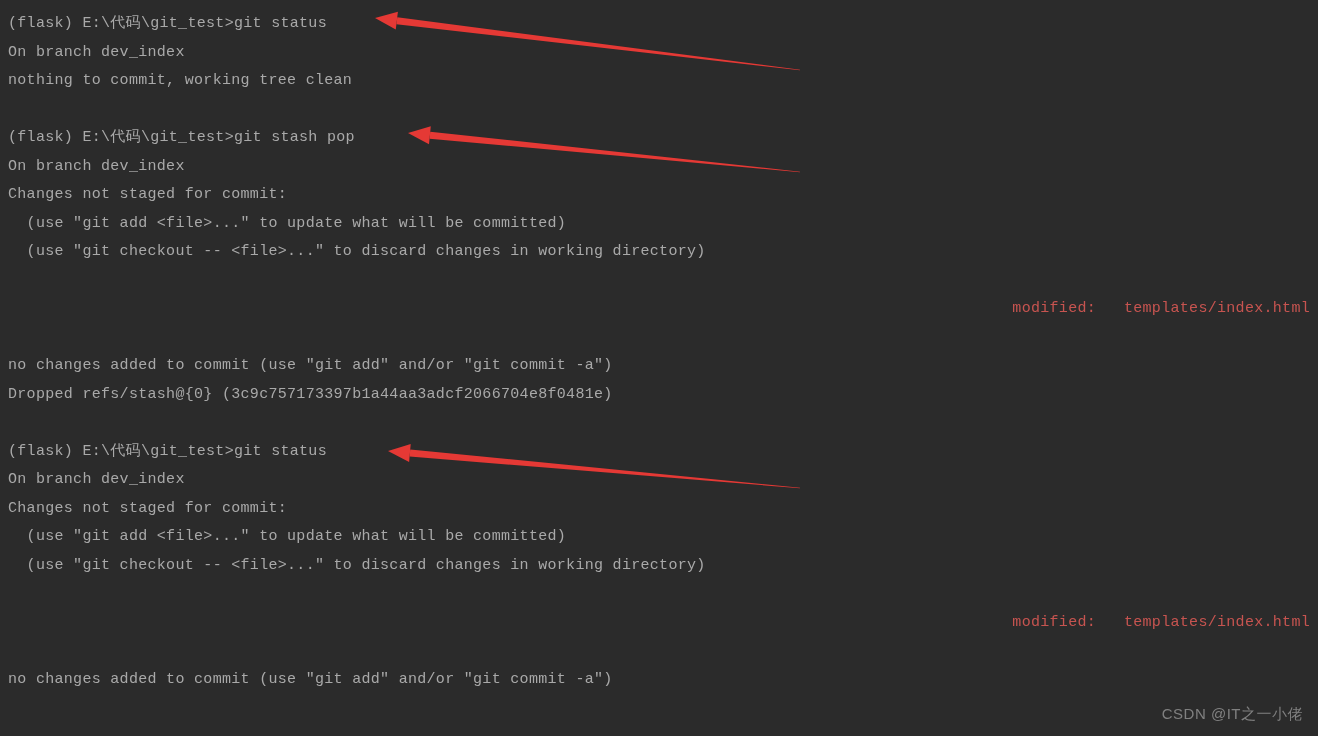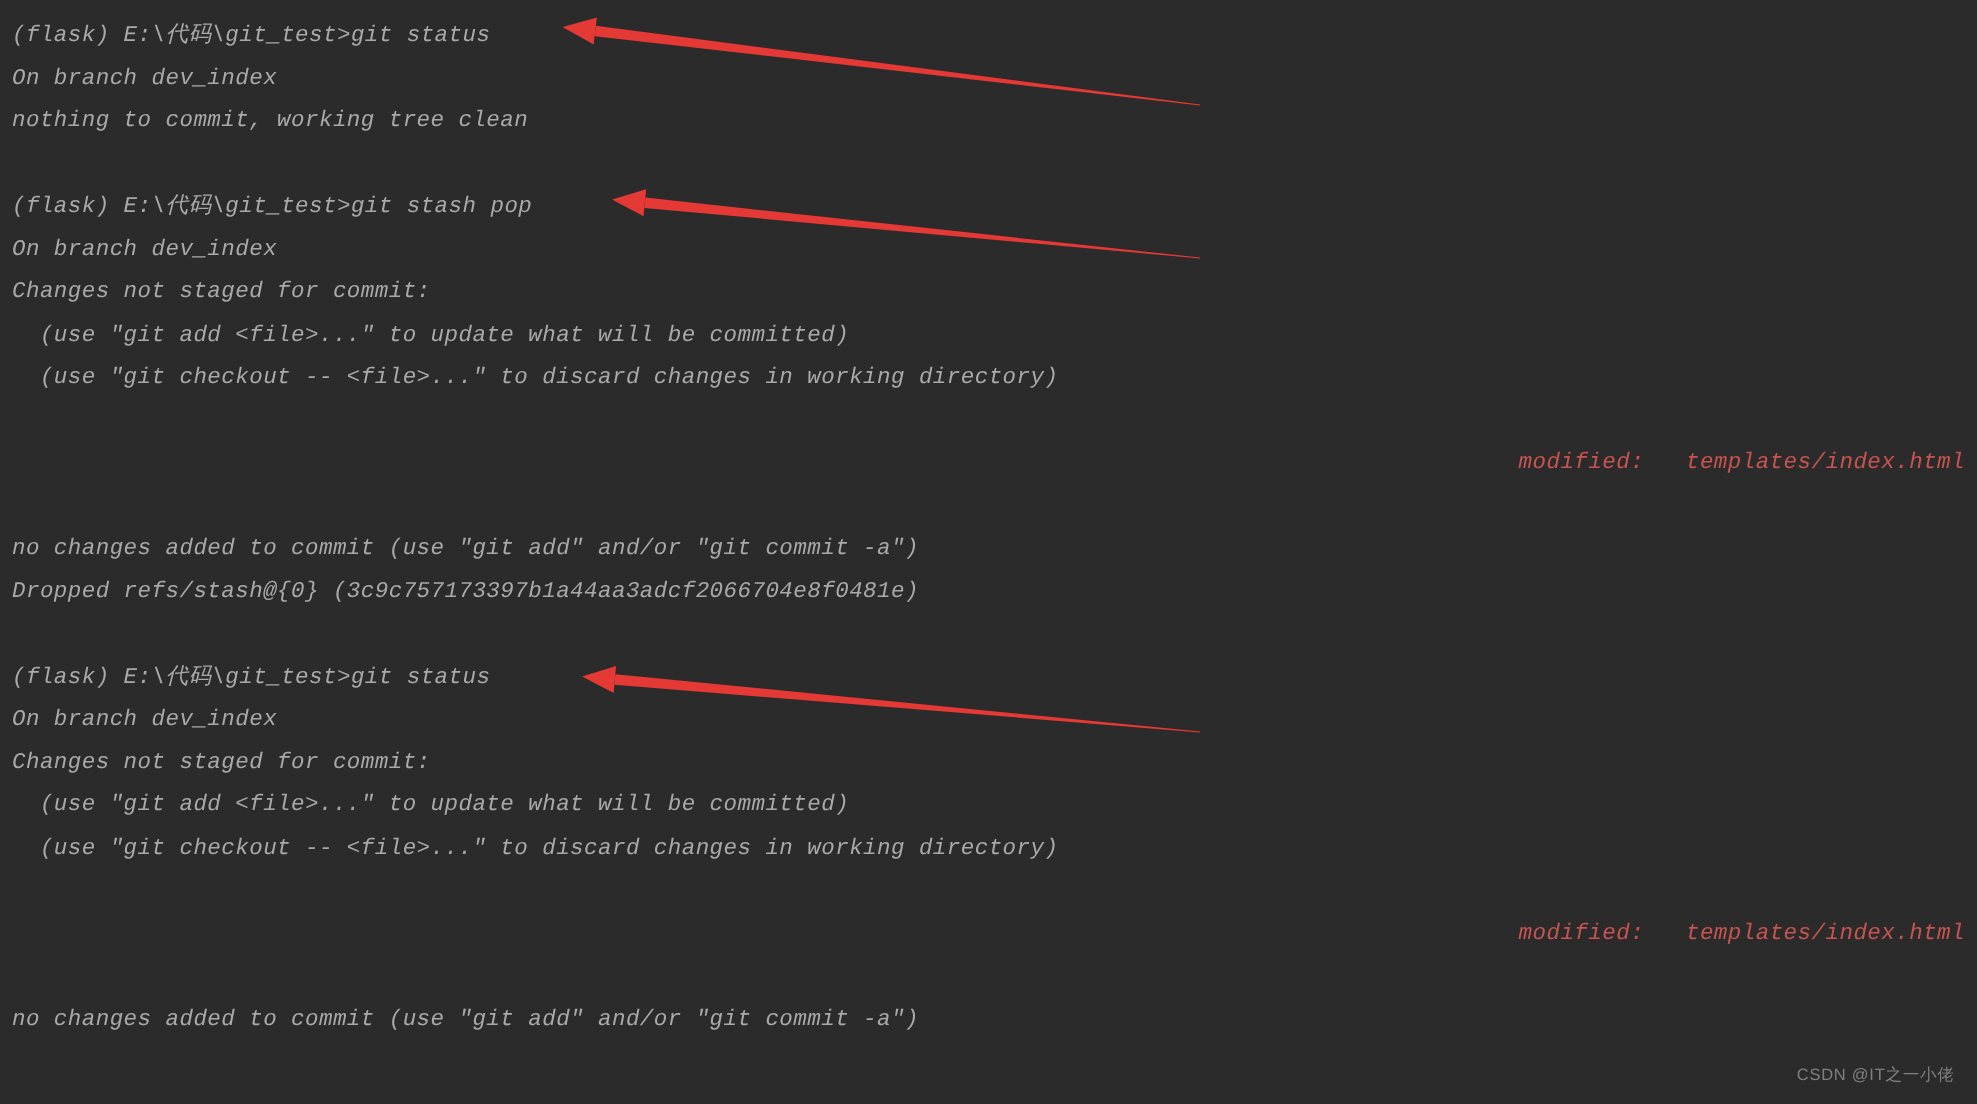--- a/index.html
+++ b/index.html
@@ -18,33 +18,32 @@
       height: 736px;
       position: relative;
       overflow: hidden;
       letter-spacing: 0.3px;
     }
     .terminal {
       white-space: pre;
     }
     .line {
       display: block;
-      font-style: italic;
     }
     .red {
       color: #c75450;
       text-align: right;
     }
     .watermark {
       position: absolute;
       bottom: 8px;
       right: 15px;
       color: #808080;
       font-family: 'Microsoft YaHei', sans-serif;
-      font-size: 11px;
+      font-size: 15px;
       letter-spacing: 0.5px;
     }
     .arrow {
       position: absolute;
       pointer-events: none;
     }
   </style>
 </head>
 <body>
 

